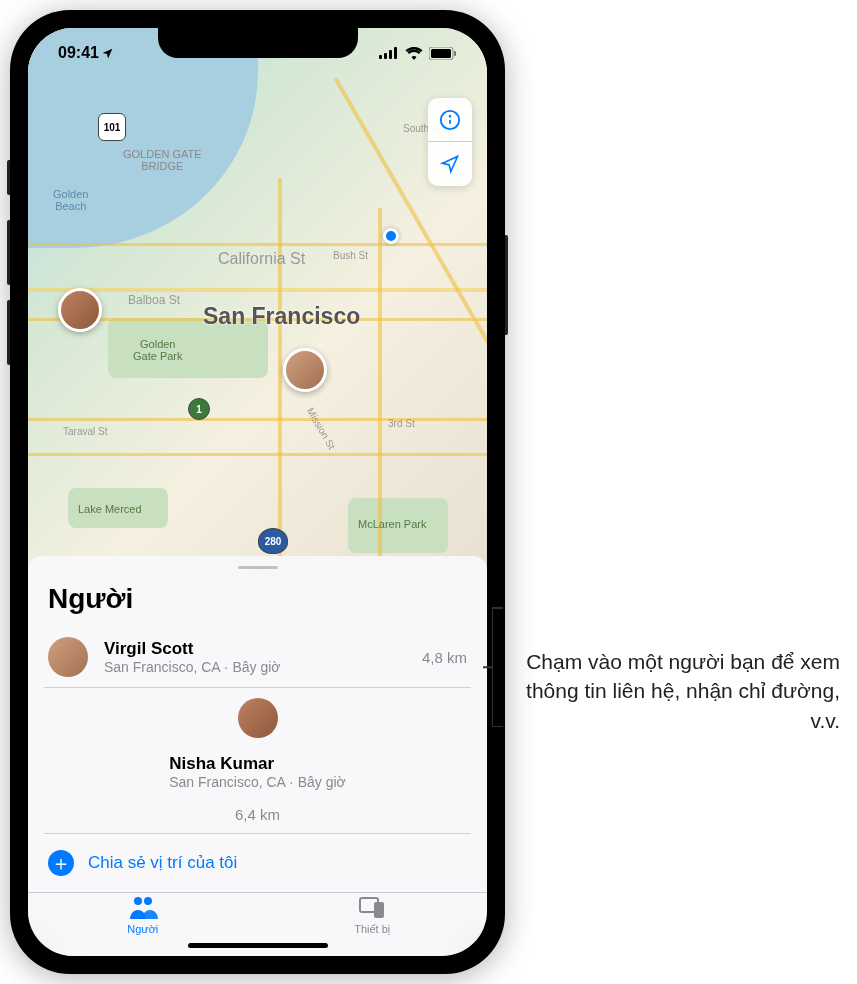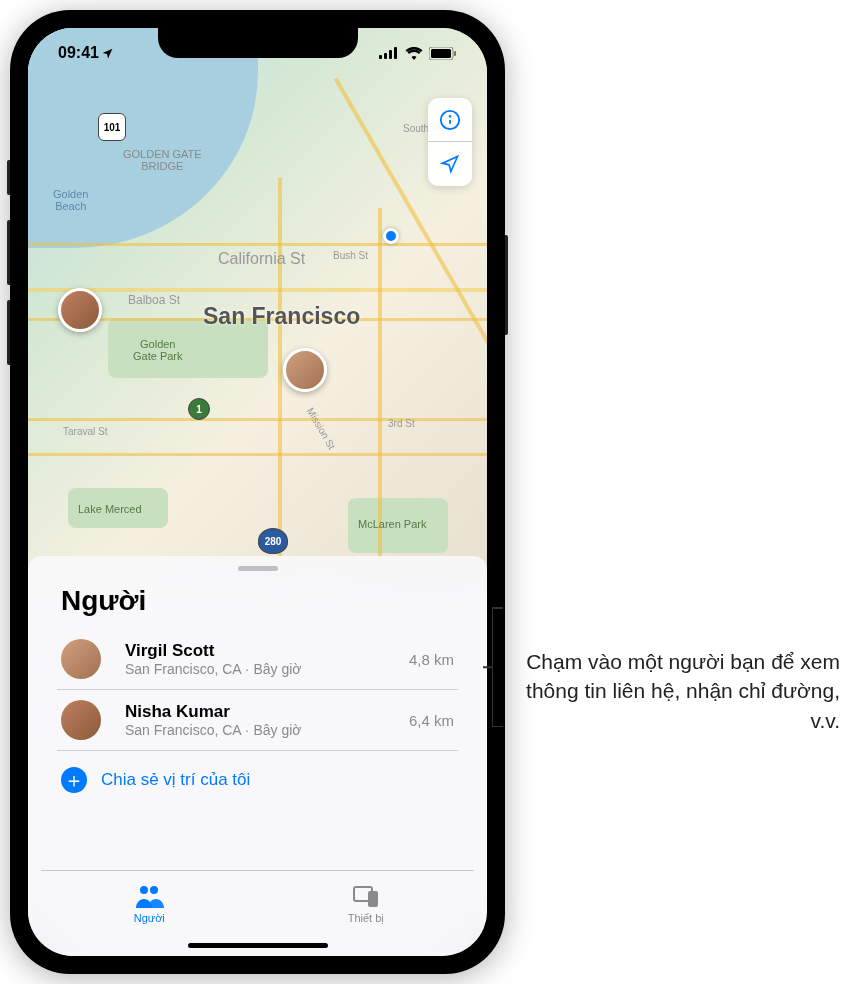--- a/index.html
+++ b/index.html
@@ -208,21 +208,21 @@
     }
     .bottom-sheet {
       position: absolute;
       bottom: 0;
       left: 0;
       right: 0;
       height: 400px;
       background: rgba(248,248,250,0.95);
       backdrop-filter: blur(10px);
       border-radius: 14px 14px 0 0;
-      padding: 10px 13px 0;
+      padding: 10px 0 0;
       display: flex;
       flex-direction: column;
     }
     .grabber {
       width: 40px;
       height: 5px;
       background: #c0c0c4;
       border-radius: 3px;
       margin: 0 auto 10px;
     }
@@ -233,24 +233,25 @@
     }
     .person-list {
       margin: 0 16px;
       background: transparent;
     }
     .person-row {
       display: flex;
       align-items: center;
       padding: 10px 4px;
       border-bottom: 0.5px solid #d0d0d4;
-      gap: 24px;
+      gap: 16px;
     }
     .person-row:last-child {
       border-bottom: 0.5px solid #d0d0d4;
+      flex-direction: column;
     }
     .avatar {
       width: 40px;
       height: 40px;
       border-radius: 50%;
       flex-shrink: 0;
     }
     .avatar1 { background: linear-gradient(135deg, #d0a080, #a07050); }
     .avatar2 { background: linear-gradient(135deg, #c08060, #8b5a3c); }
     .person-info {

